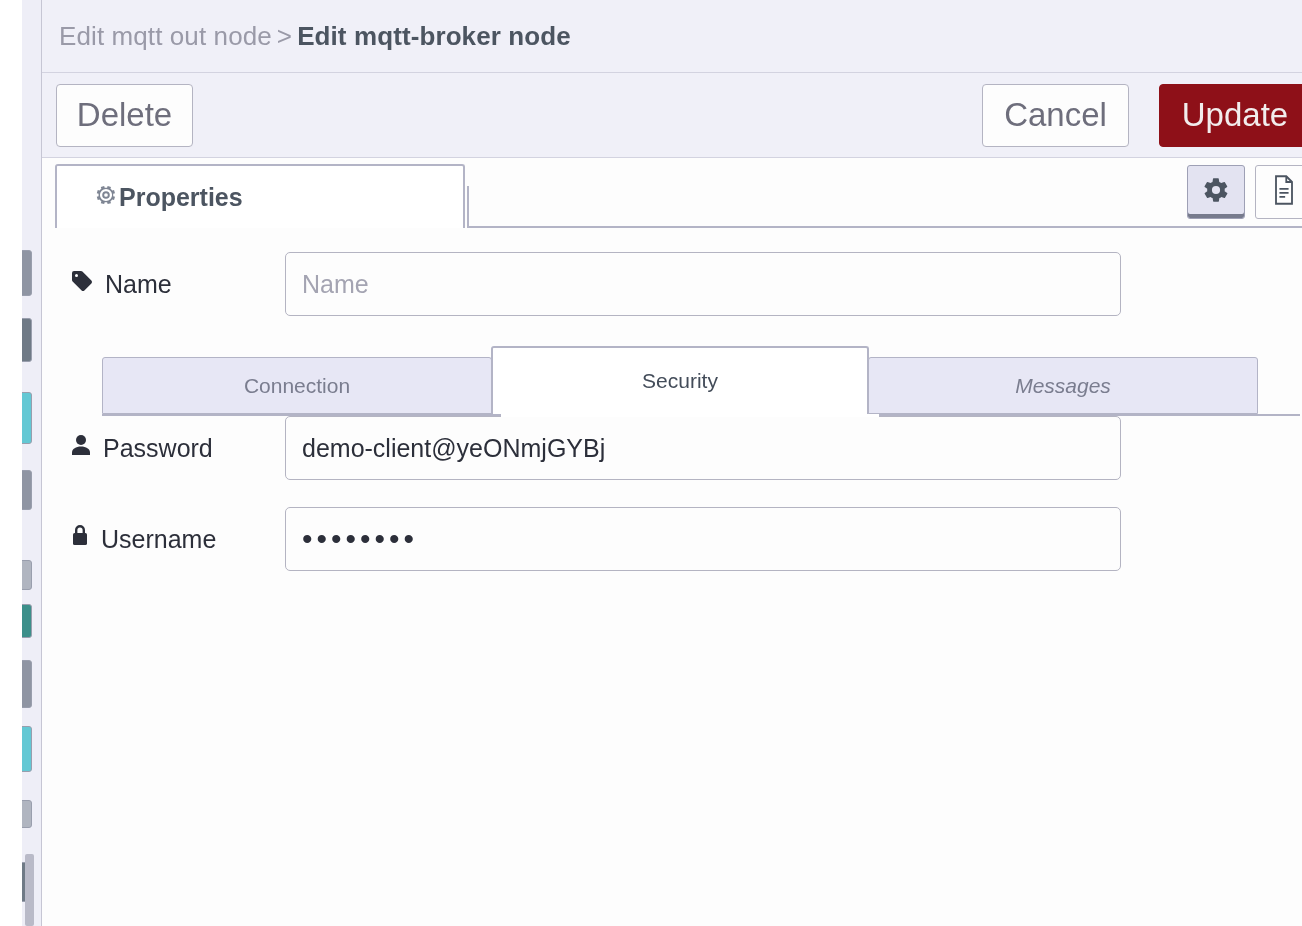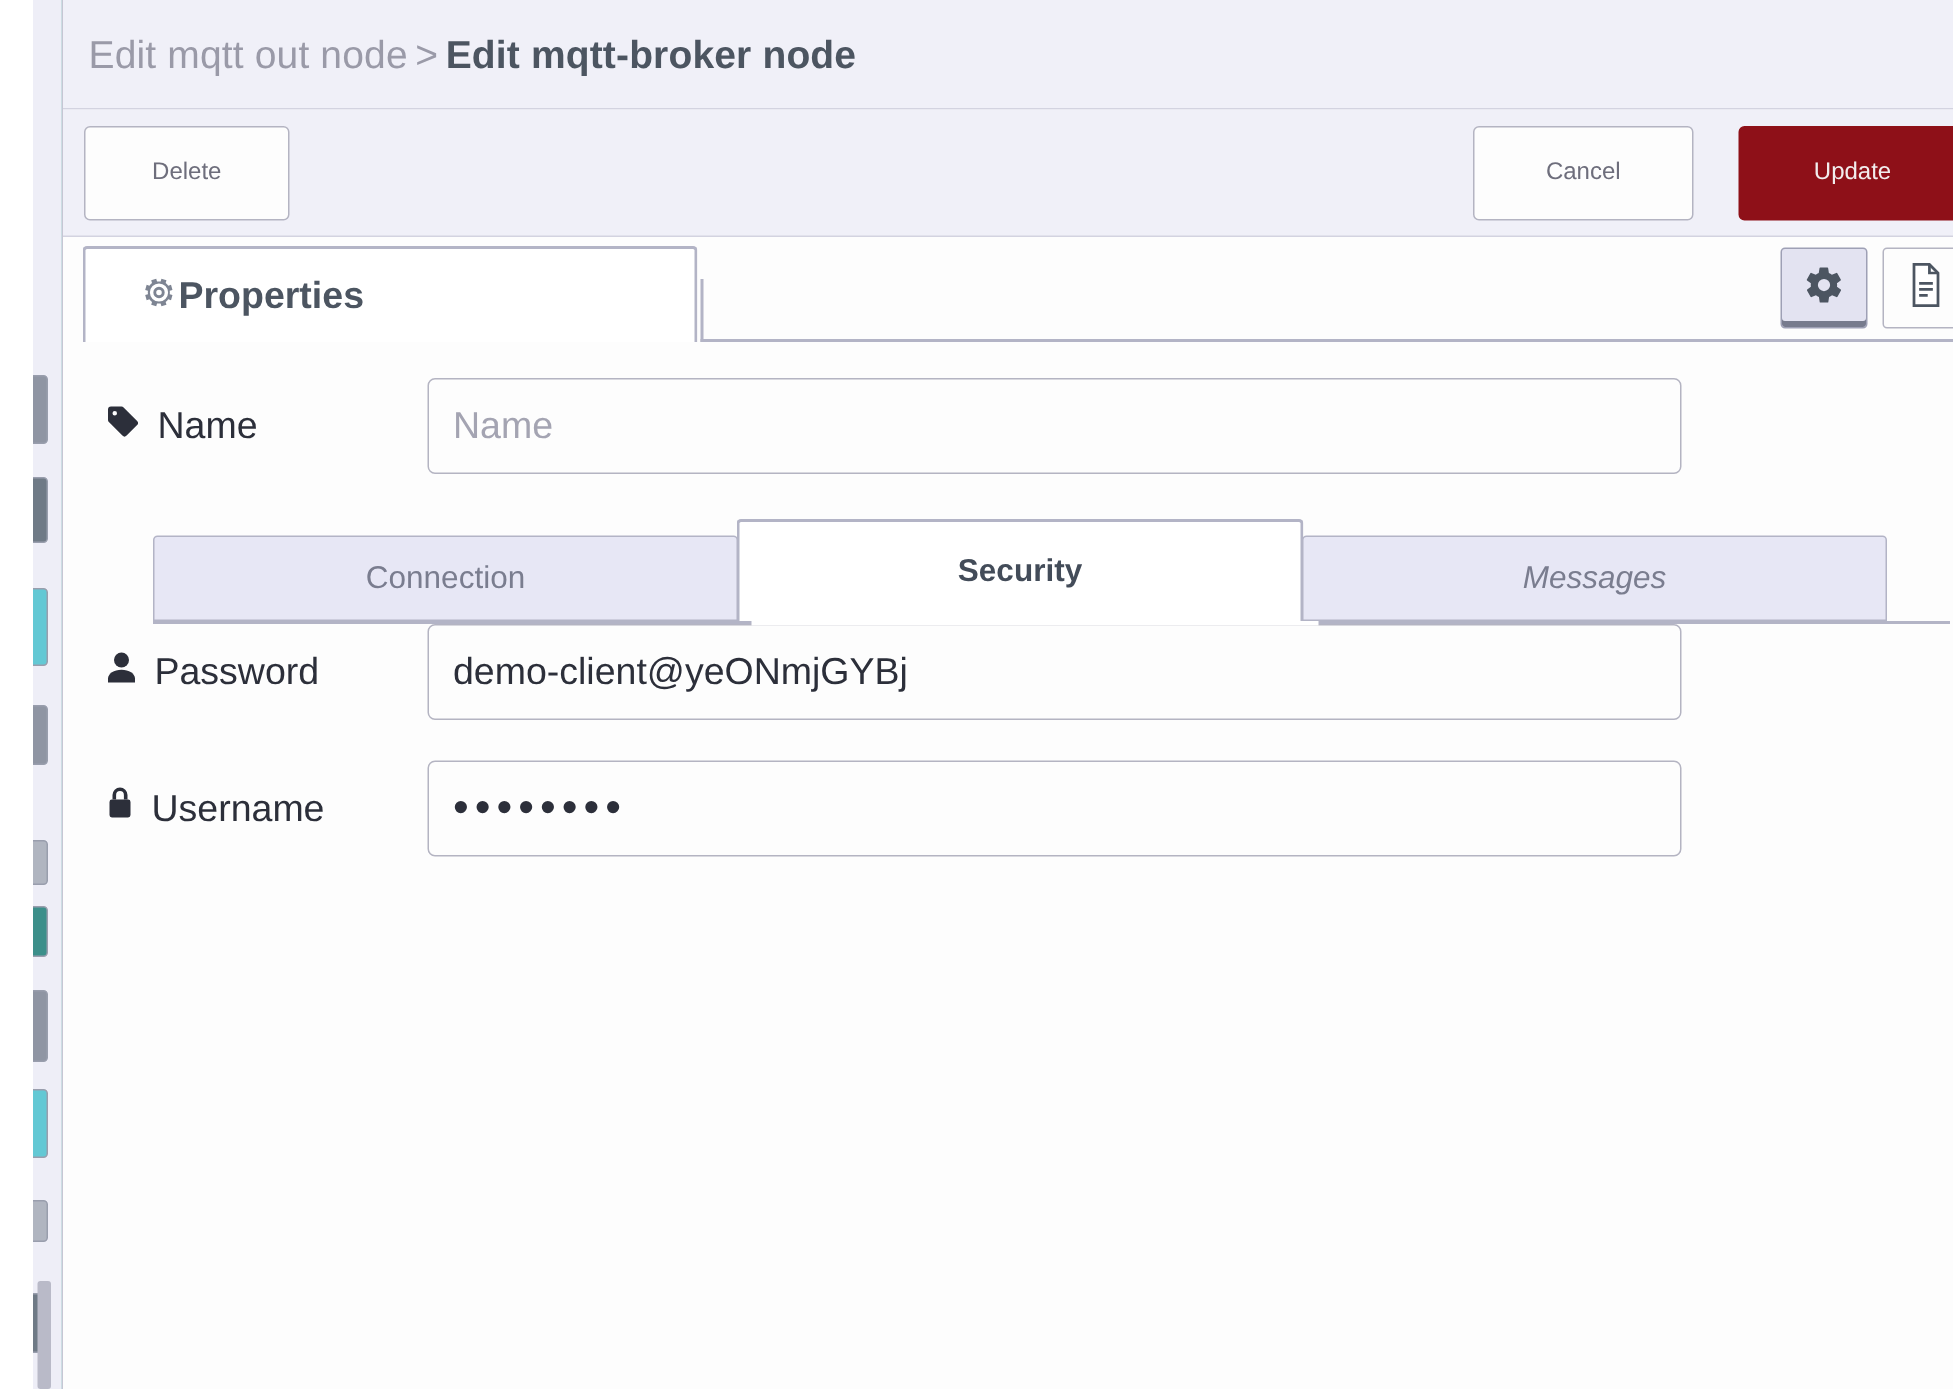--- a/index.html
+++ b/index.html
@@ -42,21 +42,21 @@
   .breadcrumb .current { color: #4c5561; font-weight: bold; }
 
   
   .tray-toolbar {
     position: relative; height: 85px; background: #f0f0f8;
     border-bottom: 1px solid #d3d3e0;
     display: flex; align-items: center; padding: 0 13px 0 14px;
   }
   .btn {
     font-family: "Liberation Sans", sans-serif;
-    cursor: pointer; border-radius: 4px; font-size: 16px;
+    cursor: pointer; border-radius: 4px; font-size: 33px;
     display: flex; align-items: center; justify-content: center;
   }
   .btn-delete {
     width: 137px; height: 63px; background: #fdfdfd;
     border: 1px solid #b4b4c2; color: #6e6e7c;
   }
   .toolbar-spacer { flex: 1 1 auto; }
   .btn-cancel {
     width: 147px; height: 63px; background: #fdfdfd;
     border: 1px solid #b4b4c2; color: #6e6e7c; margin-right: 30px;
@@ -113,21 +113,21 @@
   
   .subtabs-wrap { position: relative; margin-top: 30px; height: 70px; }
   .subtabs { position: absolute; left: 60px; top: 0; display: flex; align-items: flex-end; }
   .subtab {
     height: 57px; display: flex; align-items: center; justify-content: center;
     font-size: 21px; cursor: pointer; border: 1px solid #b3b4c6;
     border-radius: 3px 3px 0 0;
   }
   .subtab.inactive { background: #e7e7f5; color: #7a7d8f; }
   .subtab.active {
-    background: #ffffff; color: #434c59; font-weight: bold;
+    background: #ffffff; color: #434c59; font-weight: normal;
     border: 2px solid #b3b4c6; border-bottom: none; height: 68px; margin: 0 -1px;
   }
   .subtab-connection { width: 390px; }
   .subtab-security { width: 378px; }
   .subtab-messages { width: 390px; font-style: italic; }
   .subtabs-underline {
     position: absolute; left: 60px; top: 68px; width: 1198px;
     border-bottom: 2px solid #b3b4c6;
   }
   .subtab-active-gap {

